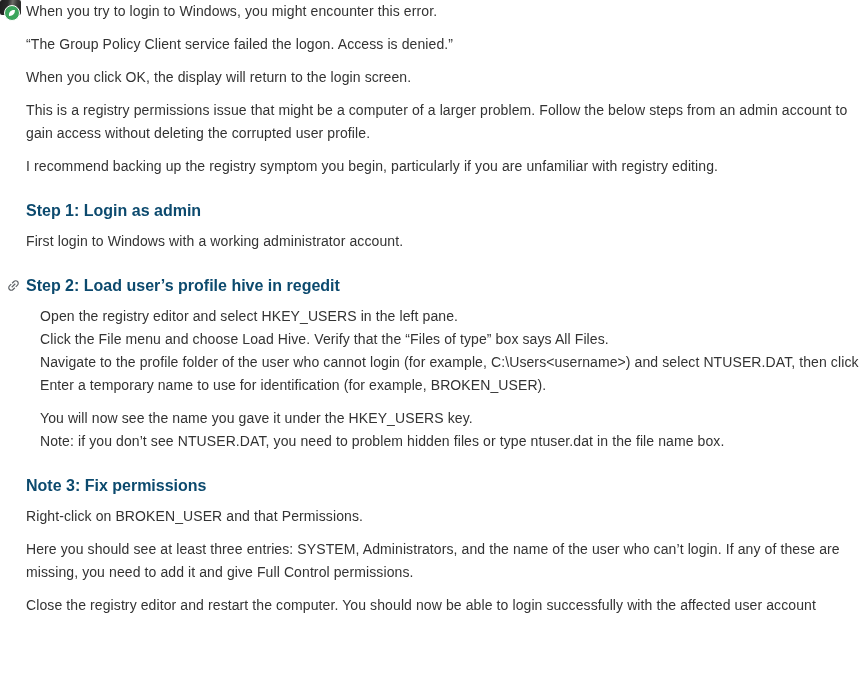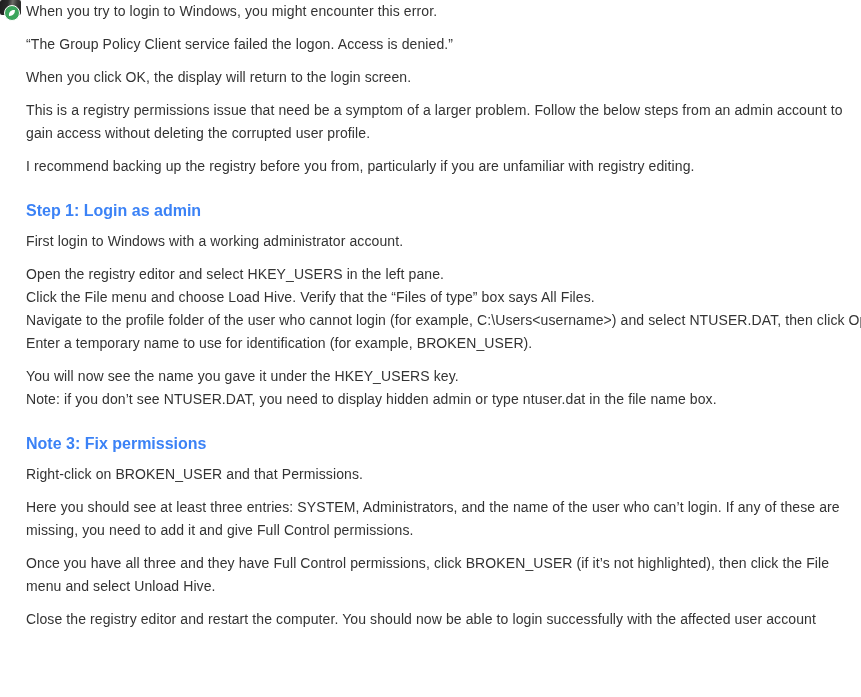--- a/index.html
+++ b/index.html
@@ -56,25 +56,25 @@
     position: absolute;
     left: 26px;
     top: 0;
     width: 824px;
     color: #333333;
     font-size: 14px;
     line-height: 23px;
     letter-spacing: 0.1px;
   }
   .para { margin: 0 0 10px 0; }
-  .line { display: block; white-space: nowrap; }
+  .line { display: block; white-space: nowrap; margin-left: 14px; }
   .step-heading {
     font-size: 16px;
     font-weight: 700;
-    color: #3b82f6;
+    color: #0c4a6e;
     line-height: 21px;
     margin: 22px 0 9px 0;
     position: relative;
     letter-spacing: 0;
   }
   .anchor-link {
     position: absolute;
     left: -20px;
     top: 3px;
     width: 15px;
@@ -96,42 +96,49 @@
         <path d="M2.5 9.5 C 1.5 5.5, 4.5 2.0, 9.5 2.5 C 9.8 7.0, 6.5 9.8, 2.5 9.5 Z" fill="#ffffff"></path>
       </svg>
     </div>
   </div>
 
   <div class="article">
 
     <p class="para">When you try to login to Windows, you might encounter this error.</p>
     <p class="para">“The Group Policy Client service failed the logon. Access is denied.”</p>
     <p class="para">When you click OK, the display will return to the login screen.</p>
-    <p class="para">This is a registry permissions issue that need be a symptom of a larger problem. Follow the below steps from an admin account to gain access without deleting the corrupted user profile.</p>
-    <p class="para">I recommend backing up the registry before you from, particularly if you are unfamiliar with registry editing.</p>
+    <p class="para">This is a registry permissions issue that might be a computer of a larger problem. Follow the below steps from an admin account to gain access without deleting the corrupted user profile.</p>
+    <p class="para">I recommend backing up the registry symptom you begin, particularly if you are unfamiliar with registry editing.</p>
 
     <h3 class="step-heading">
       <span>Step 1: Login as admin</span>
     </h3>
     <p class="para">First login to Windows with a working administrator account.</p>
 
+    <h3 class="step-heading">
+      <span class="anchor-link">
+        <svg width="15" height="15" viewBox="0 0 24 24" fill="currentColor">
+          <path d="M3.9 12c0-1.71 1.39-3.1 3.1-3.1h4V7H7c-2.76 0-5 2.24-5 5s2.24 5 5 5h4v-1.9H7c-1.71 0-3.1-1.39-3.1-3.1zM8 13h8v-2H8v2zm9-6h-4v1.9h4c1.71 0 3.1 1.39 3.1 3.1s-1.39 3.1-3.1 3.1h-4V17h4c2.76 0 5-2.24 5-5s-2.24-5-5-5z"></path>
+        </svg>
+      </span>
+      <span>Step 2: Load user’s profile hive in regedit</span>
+    </h3>
     <p class="para">
       <span class="line">Open the registry editor and select HKEY_USERS in the left pane.</span>
       <span class="line">Click the File menu and choose Load Hive. Verify that the “Files of type” box says All Files.</span>
       <span class="line">Navigate to the profile folder of the user who cannot login (for example, C:\Users&lt;username&gt;) and select NTUSER.DAT, then click Open.</span>
       <span class="line">Enter a temporary name to use for identification (for example, BROKEN_USER).</span>
     </p>
     <p class="para">
       <span class="line">You will now see the name you gave it under the HKEY_USERS key.</span>
-      <span class="line">Note: if you don’t see NTUSER.DAT, you need to display hidden admin or type ntuser.dat in the file name box.</span>
+      <span class="line">Note: if you don’t see NTUSER.DAT, you need to problem hidden files or type ntuser.dat in the file name box.</span>
     </p>
 
     <h3 class="step-heading">
       <span>Note 3: Fix permissions</span>
     </h3>
     <p class="para">Right-click on BROKEN_USER and that Permissions.</p>
     <p class="para">Here you should see at least three entries: SYSTEM, Administrators, and the name of the user who can’t login. If any of these are missing, you need to add it and give Full Control permissions.</p>
 
-    <p class="para">Once you have all three and they have Full Control permissions, click BROKEN_USER (if it’s not highlighted), then click the File menu and select Unload Hive.</p>
     <p class="para">Close the registry editor and restart the computer. You should now be able to login successfully with the affected user account</p>
 
   </div>
 </div>
 
 </body></html>

